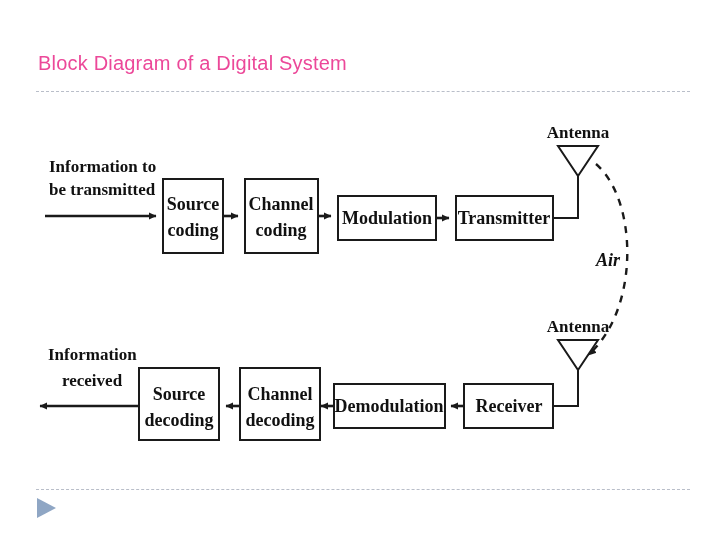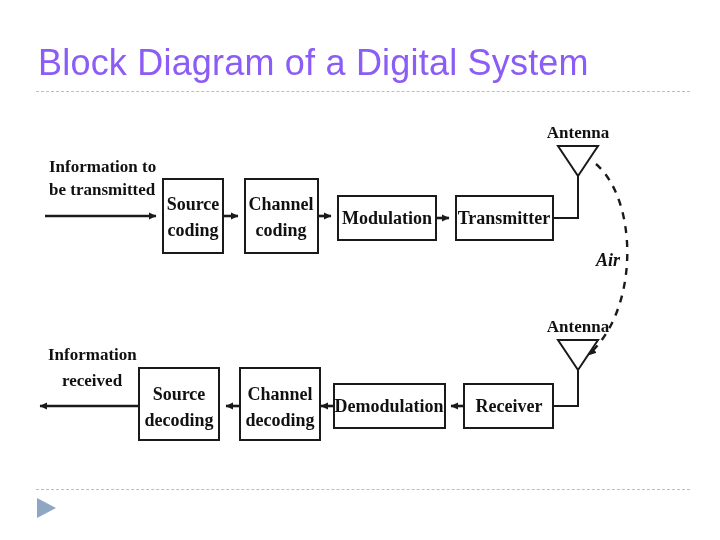--- a/index.html
+++ b/index.html
@@ -22,24 +22,24 @@
     height: 540px;
     background: #ffffff;
   }
 
   
   #slide-title {
     position: absolute;
     left: 38px;
     top: 44px;
     width: 650px;
-    font-size: 36px;
+    font-size: 20px;
     line-height: 38px;
     letter-spacing: 0.2px;
-    color: #8b5cf6;
+    color: #ec4899;
     font-family: "Liberation Sans", sans-serif;
     font-weight: 400;
     white-space: nowrap;
   }
 
   #title-rule {
     position: absolute;
     left: 36px;
     top: 91px;
     width: 654px;

